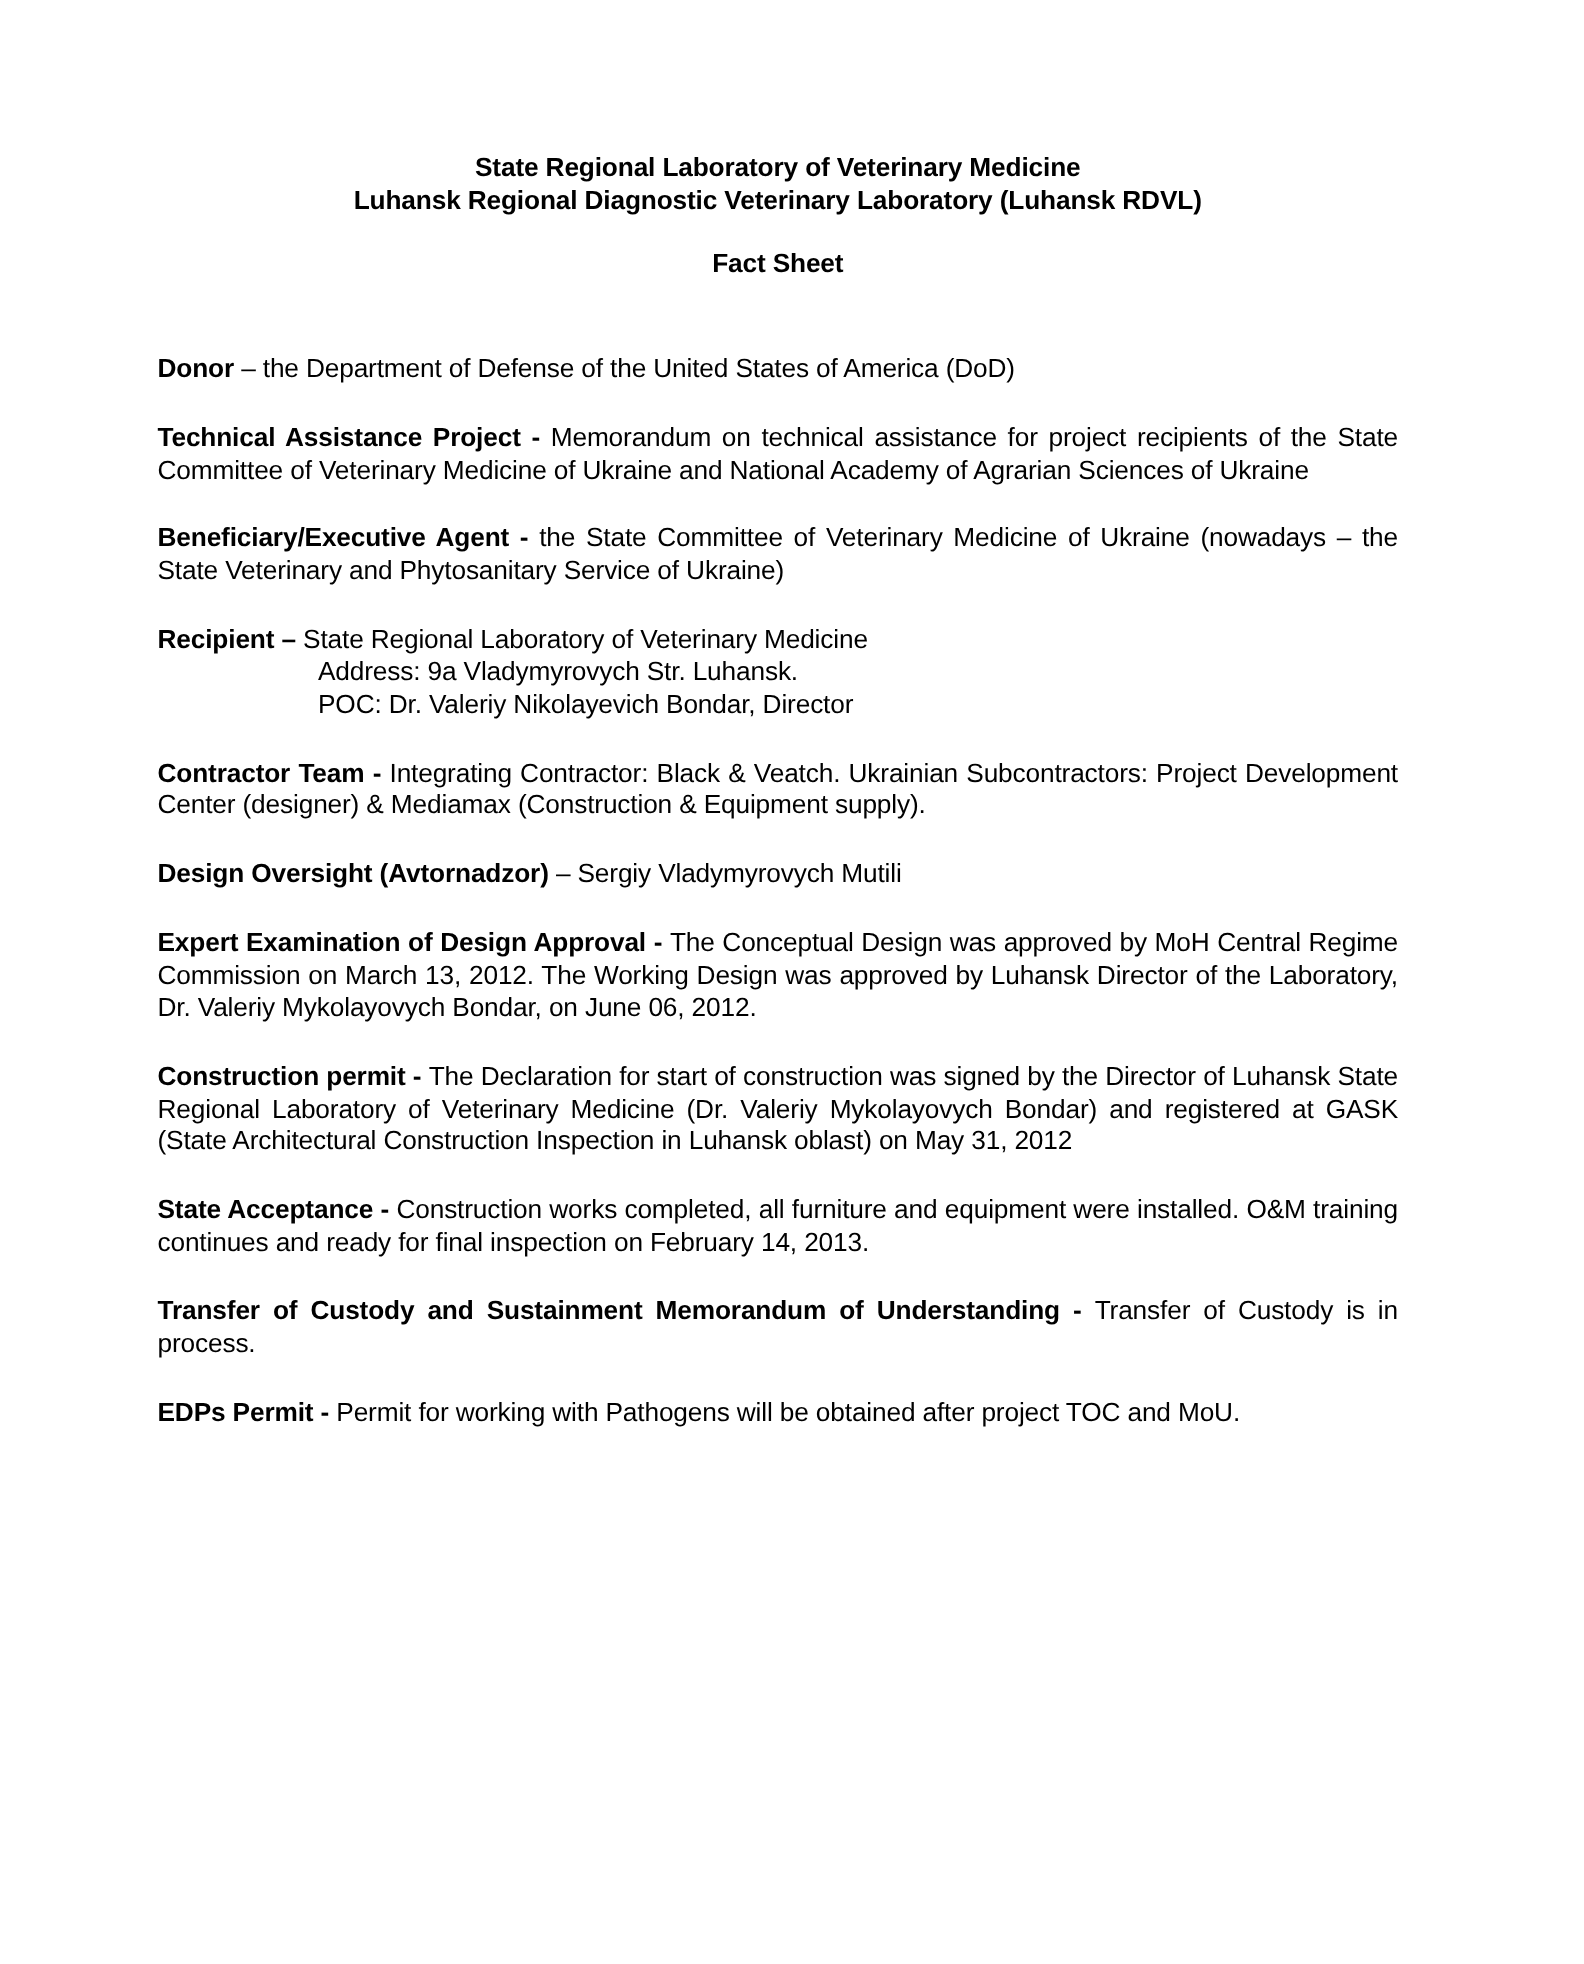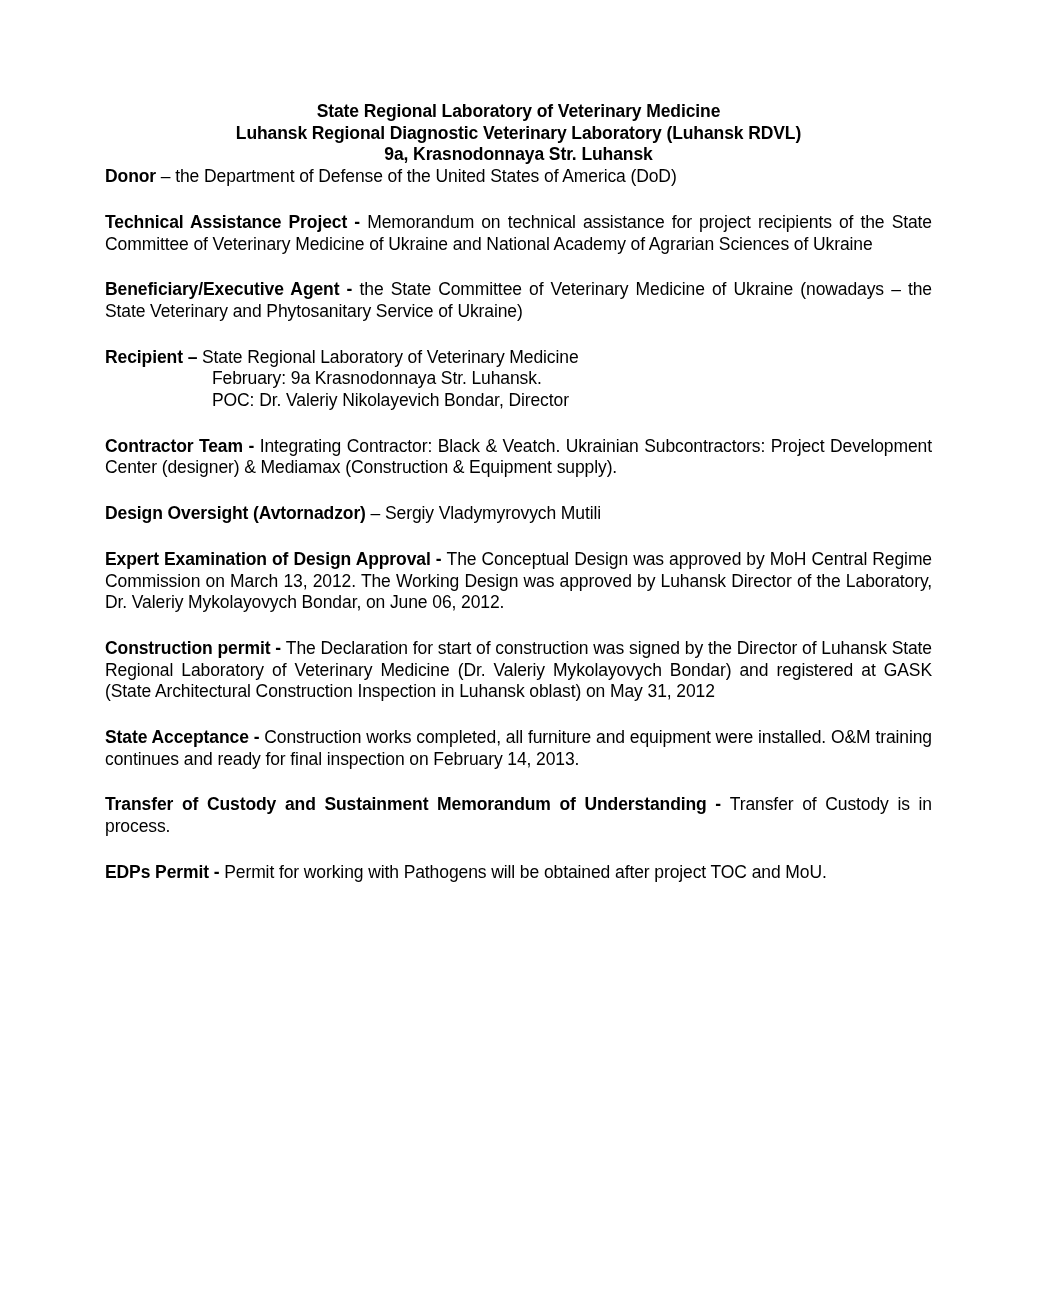--- a/index.html
+++ b/index.html
@@ -33,33 +33,33 @@
   .indent-line { padding-left: 107px; text-align: left; }
 </style>
 </head>
 <body>
 
 <div class="page">
 
   <div class="doc-header">
     <div>State Regional Laboratory of Veterinary Medicine</div>
     <div>Luhansk Regional Diagnostic Veterinary Laboratory (Luhansk RDVL)</div>
-    <div>9a, Krasnodonnaya Str. Luhansk</div>
   </div>
 
+  <div class="doc-title"><span>Fact Sheet</span></div>
 
   <p class="para"><span class="label">Donor </span><span>– the Department of Defense of the United States of America (DoD)</span></p>
 
   <p class="para"><span class="label">Technical Assistance Project - </span><span>Memorandum on technical assistance for project recipients of the State Committee of Veterinary Medicine of Ukraine and National Academy of Agrarian Sciences of Ukraine</span></p>
 
   <p class="para"><span class="label">Beneficiary/Executive Agent - </span><span>the State Committee of Veterinary Medicine of Ukraine (nowadays – the State Veterinary and Phytosanitary Service of Ukraine)</span></p>
 
   <div class="para">
     <div><span class="label">Recipient – </span><span>State Regional Laboratory of Veterinary Medicine</span></div>
-    <div class="indent-line">February: 9a Krasnodonnaya Str. Luhansk.</div>
+    <div class="indent-line">Address: 9a Vladymyrovych Str. Luhansk.</div>
     <div class="indent-line">POC: Dr. Valeriy Nikolayevich Bondar, Director</div>
   </div>
 
   <p class="para"><span class="label">Contractor Team - </span><span>Integrating Contractor: Black &amp; Veatch. Ukrainian Subcontractors: Project Development Center (designer) &amp; Mediamax (Construction &amp; Equipment supply).</span></p>
 
   <p class="para"><span class="label">Design Oversight (Avtornadzor) </span><span>– Sergiy Vladymyrovych Mutili</span></p>
 
 
   <p class="para"><span class="label">Expert Examination of Design Approval - </span><span>The Conceptual Design was approved by MoH Central Regime Commission on March 13, 2012. The Working Design was approved by Luhansk Director of the Laboratory, Dr. Valeriy Mykolayovych Bondar, on June 06, 2012.</span></p>
 

